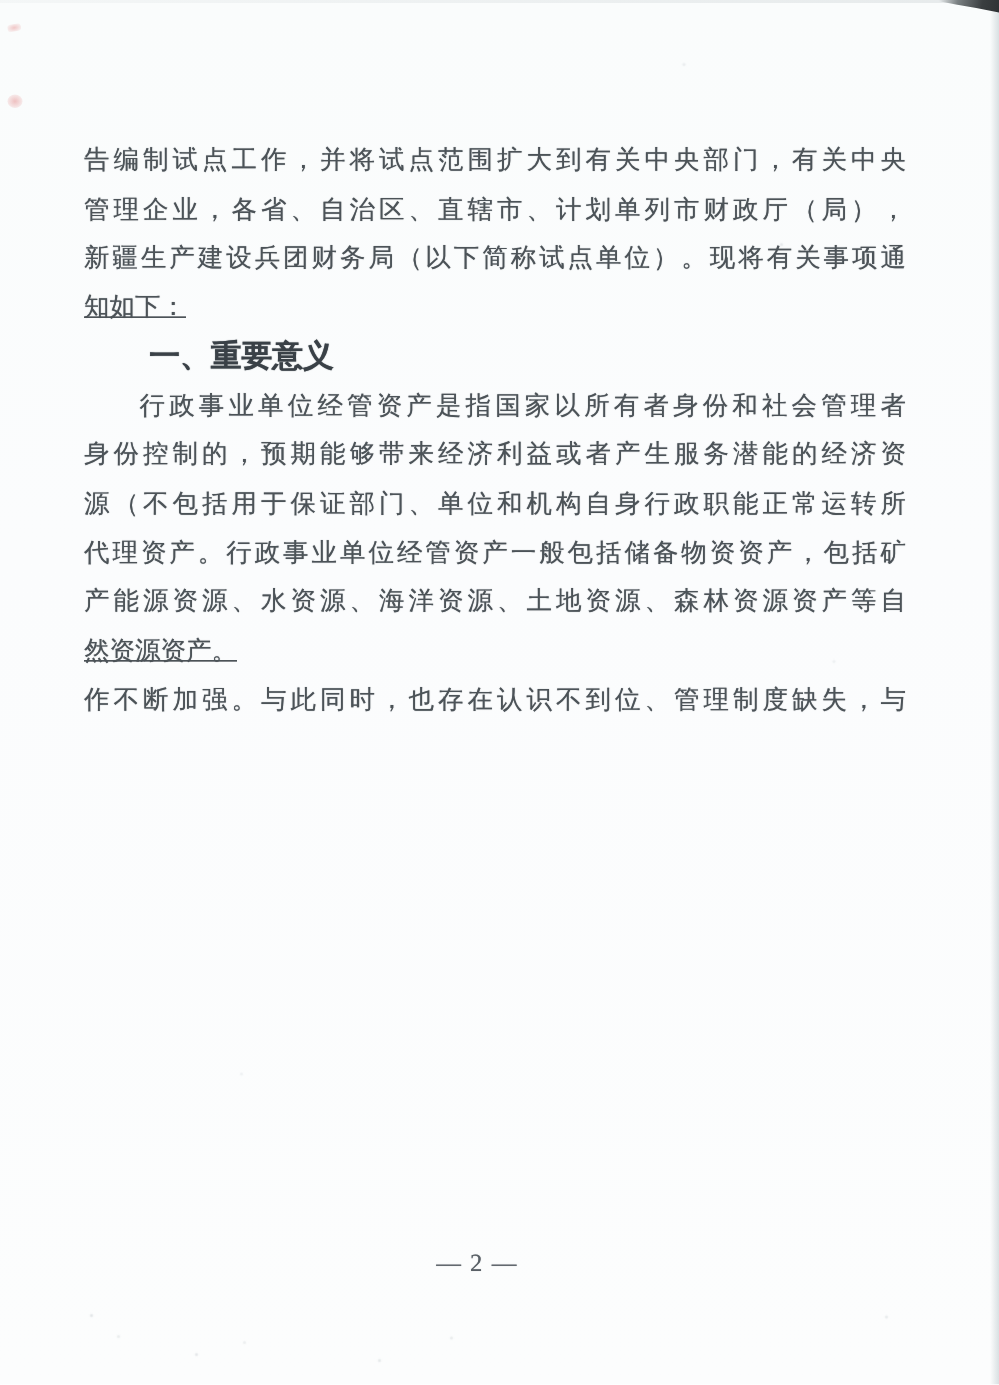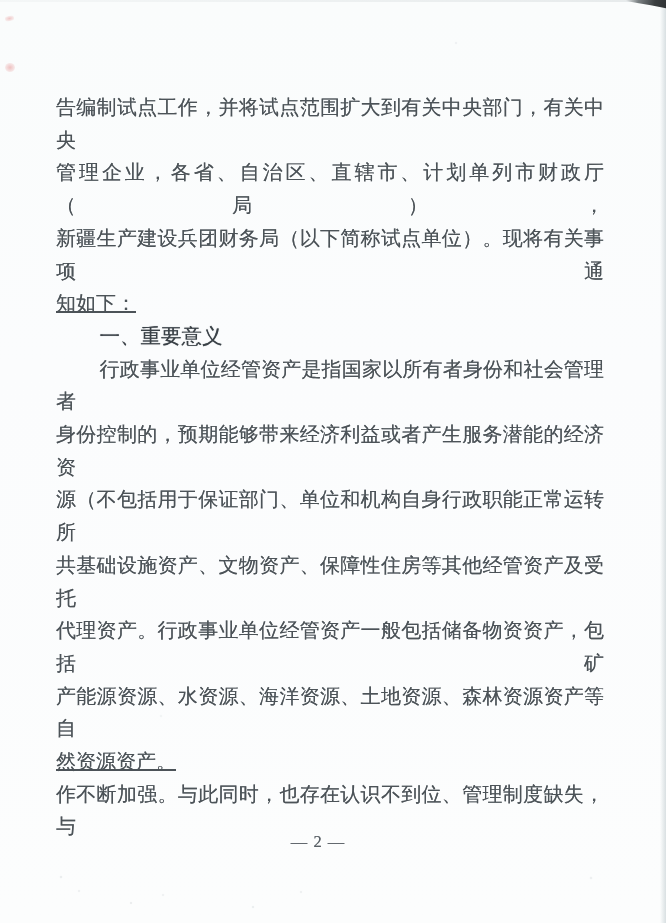--- a/index.html
+++ b/index.html
@@ -72,40 +72,40 @@
       160px 715px 1px rgba(180,190,195,0.20);
   }
   
   .text-block {
     position: absolute;
     left: 56px;
     top: 91px;
     width: 548px;
   }
   .line {
-    font-size: 20px;
+    font-size: 17px;
     line-height: 32.7px;
     color: #4c5358;
     text-align: justify;
     text-align-last: justify;
     text-shadow: 0 0 0.6px rgba(76,83,88,0.75);
     white-space: normal;
   }
   .line.first {
     text-indent: 2.18em;
   }
   .line.last {
     text-align-last: left;
     text-decoration: underline;
   }
   .heading {
     margin: 0;
     font-size: 20.5px;
     line-height: 32.7px;
-    font-weight: 400;
+    font-weight: 700;
     color: #3a4147;
     text-indent: 2.12em;
     text-align: center;
     text-align-last: left;
     text-shadow: 0 0 0.7px rgba(58,65,71,0.8);
   }
   .page-footer {
     position: absolute;
     top: 830px;
     left: 0;
@@ -138,21 +138,20 @@
       <div class="line">新疆生产建设兵团财务局（以下简称试点单位）。现将有关事项通</div>
       <div class="line last">知如下：</div>
     </section>
 
     <h2 class="heading">一、重要意义</h2>
 
     <section>
       <div class="line first">行政事业单位经管资产是指国家以所有者身份和社会管理者</div>
       <div class="line">身份控制的，预期能够带来经济利益或者产生服务潜能的经济资</div>
       <div class="line">源（不包括用于保证部门、单位和机构自身行政职能正常运转所</div>
-      <div class="line">共基础设施资产、文物资产、保障性住房等其他经管资产及受托</div>
       <div class="line">代理资产。行政事业单位经管资产一般包括储备物资资产，包括矿</div>
       <div class="line">产能源资源、水资源、海洋资源、土地资源、森林资源资产等自</div>
       <div class="line last">然资源资产。</div>
     </section>
 
     <section>
       <div class="line">作不断加强。与此同时，也存在认识不到位、管理制度缺失，与</div>
 
     </section>
 

